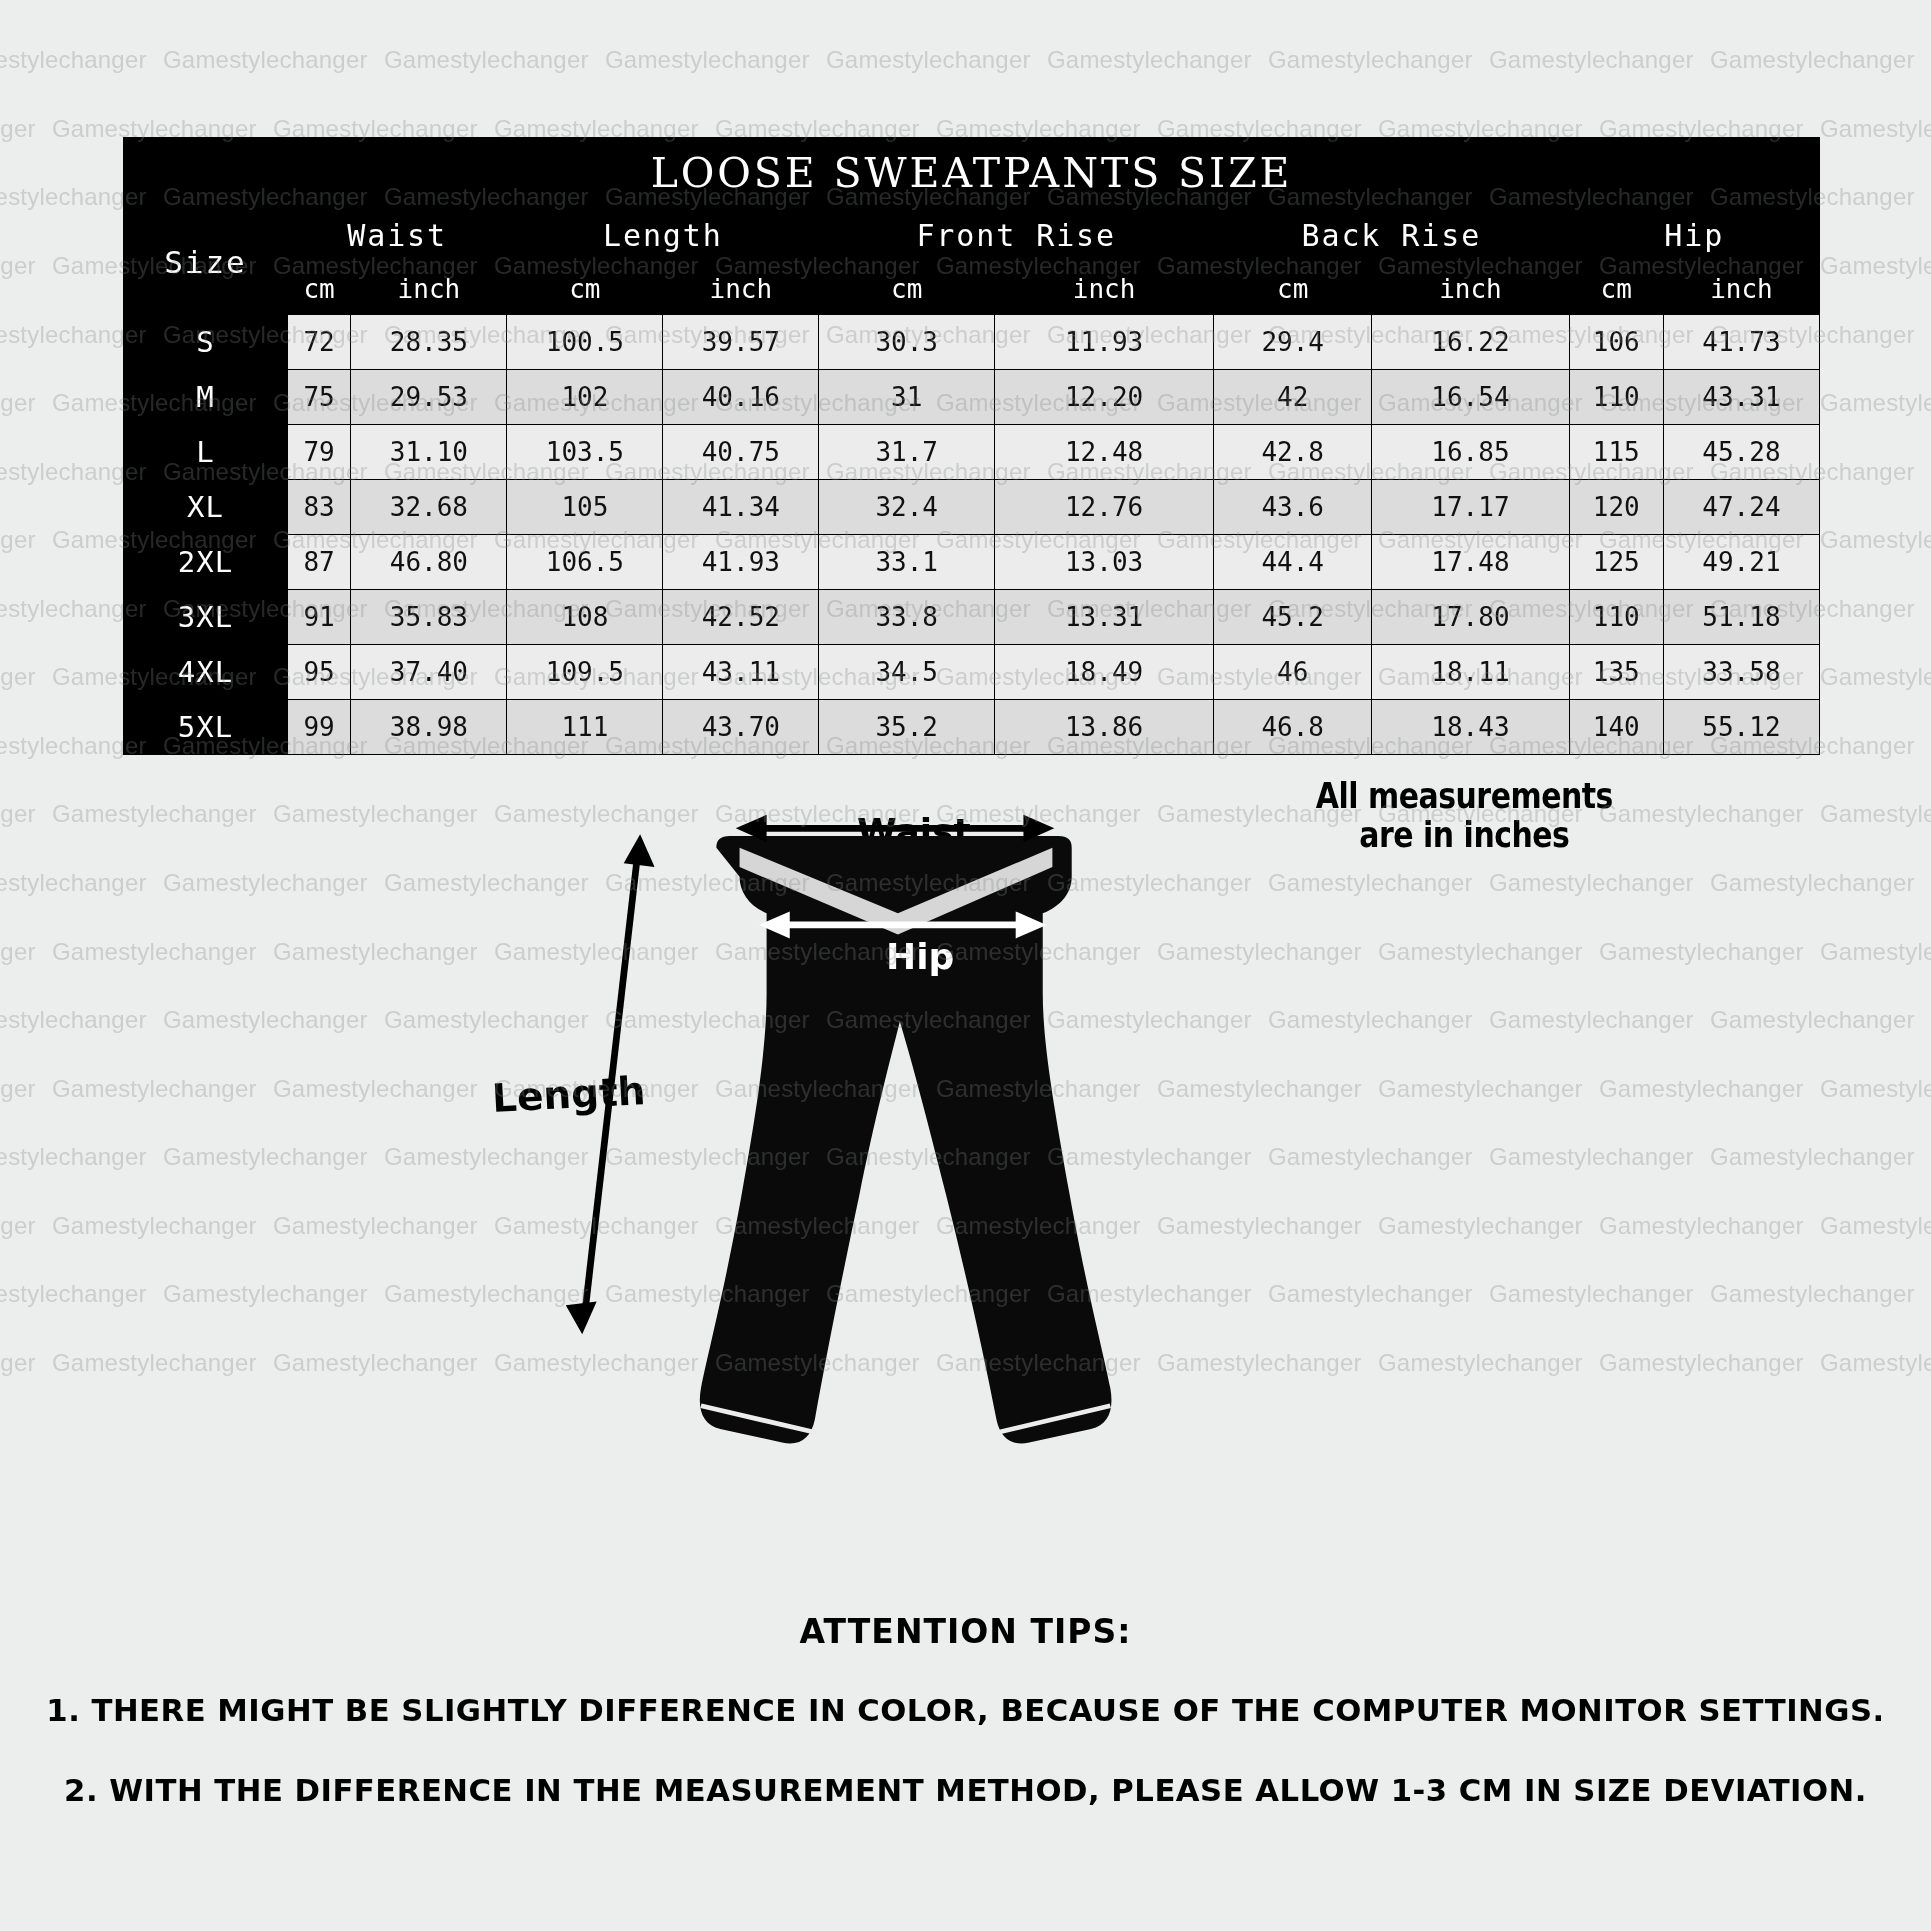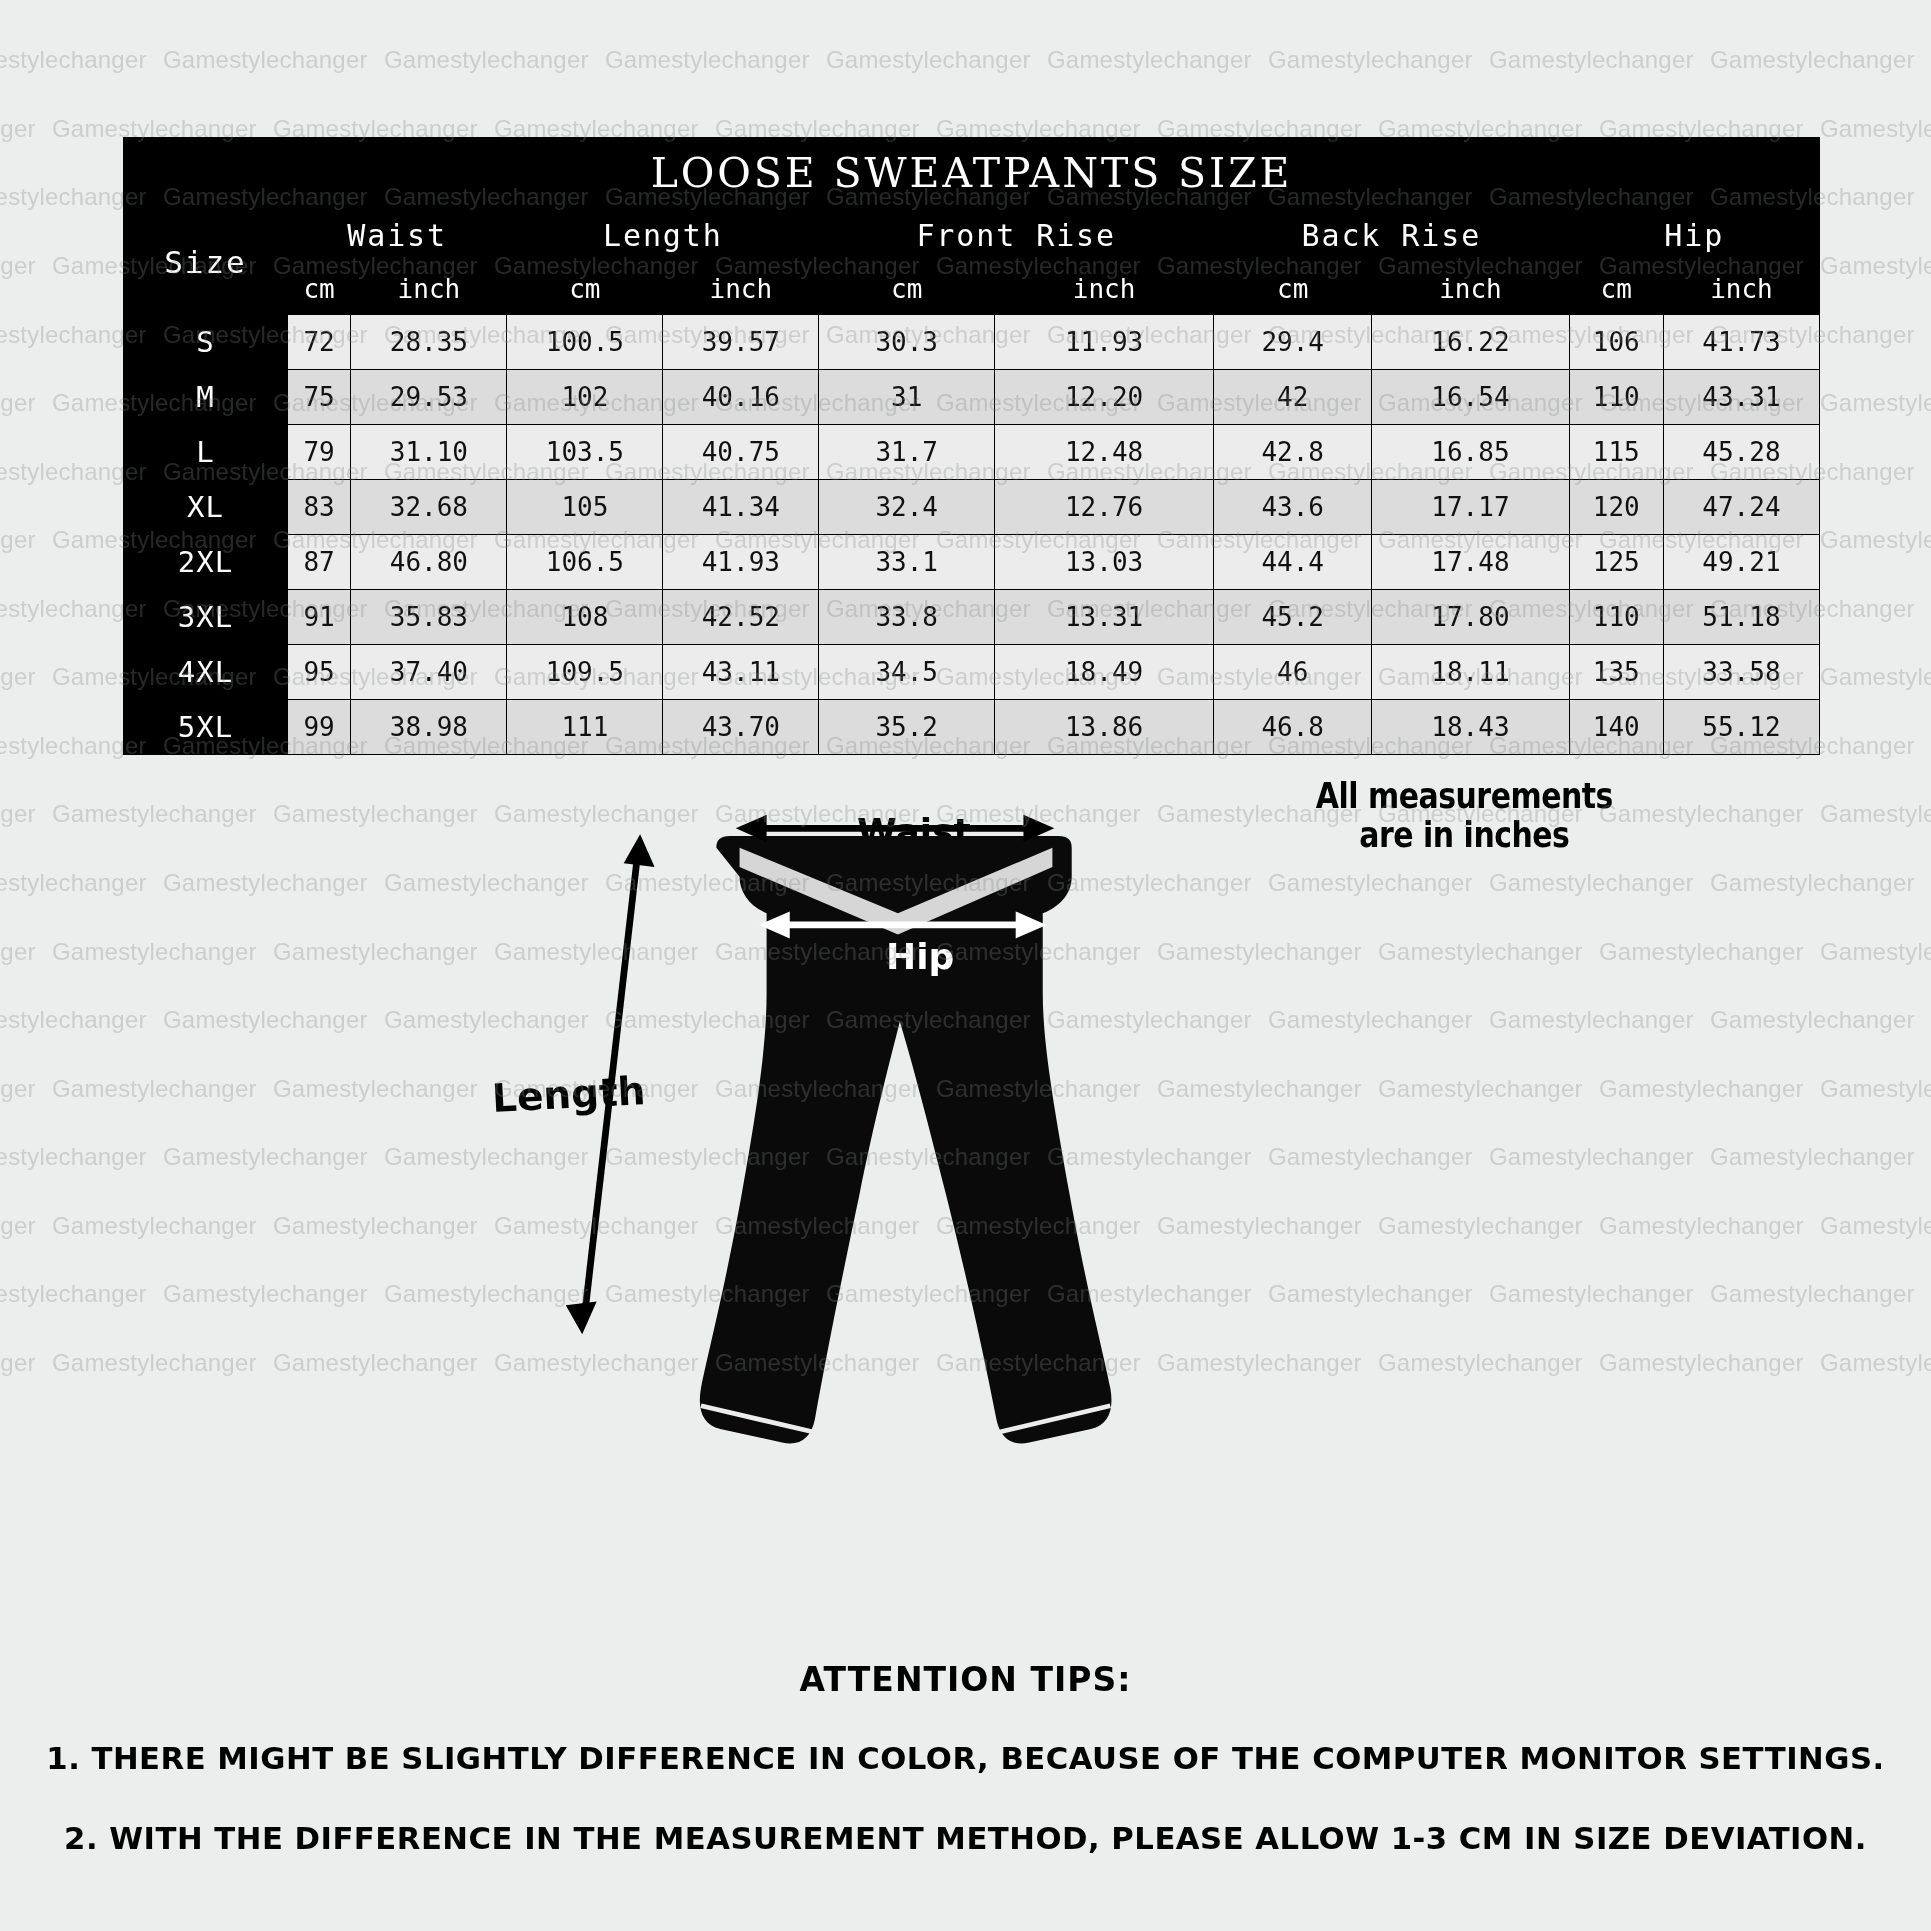--- a/index.html
+++ b/index.html
@@ -161,21 +161,20 @@
 
   
   #tips {
     position: absolute;
     left: 0;
     top: 1612px;
     width: 1931px;
     z-index: 2;
     text-align: center;
     color: #000;
-    margin-top: 48px;
   }
   .tips-title {
     font-family: "DejaVu Sans", sans-serif;
     font-weight: bold;
     font-size: 33px;
     letter-spacing: 1px;
     margin-bottom: 41px;
   }
   .tip-line {
     font-family: "DejaVu Sans", sans-serif;

